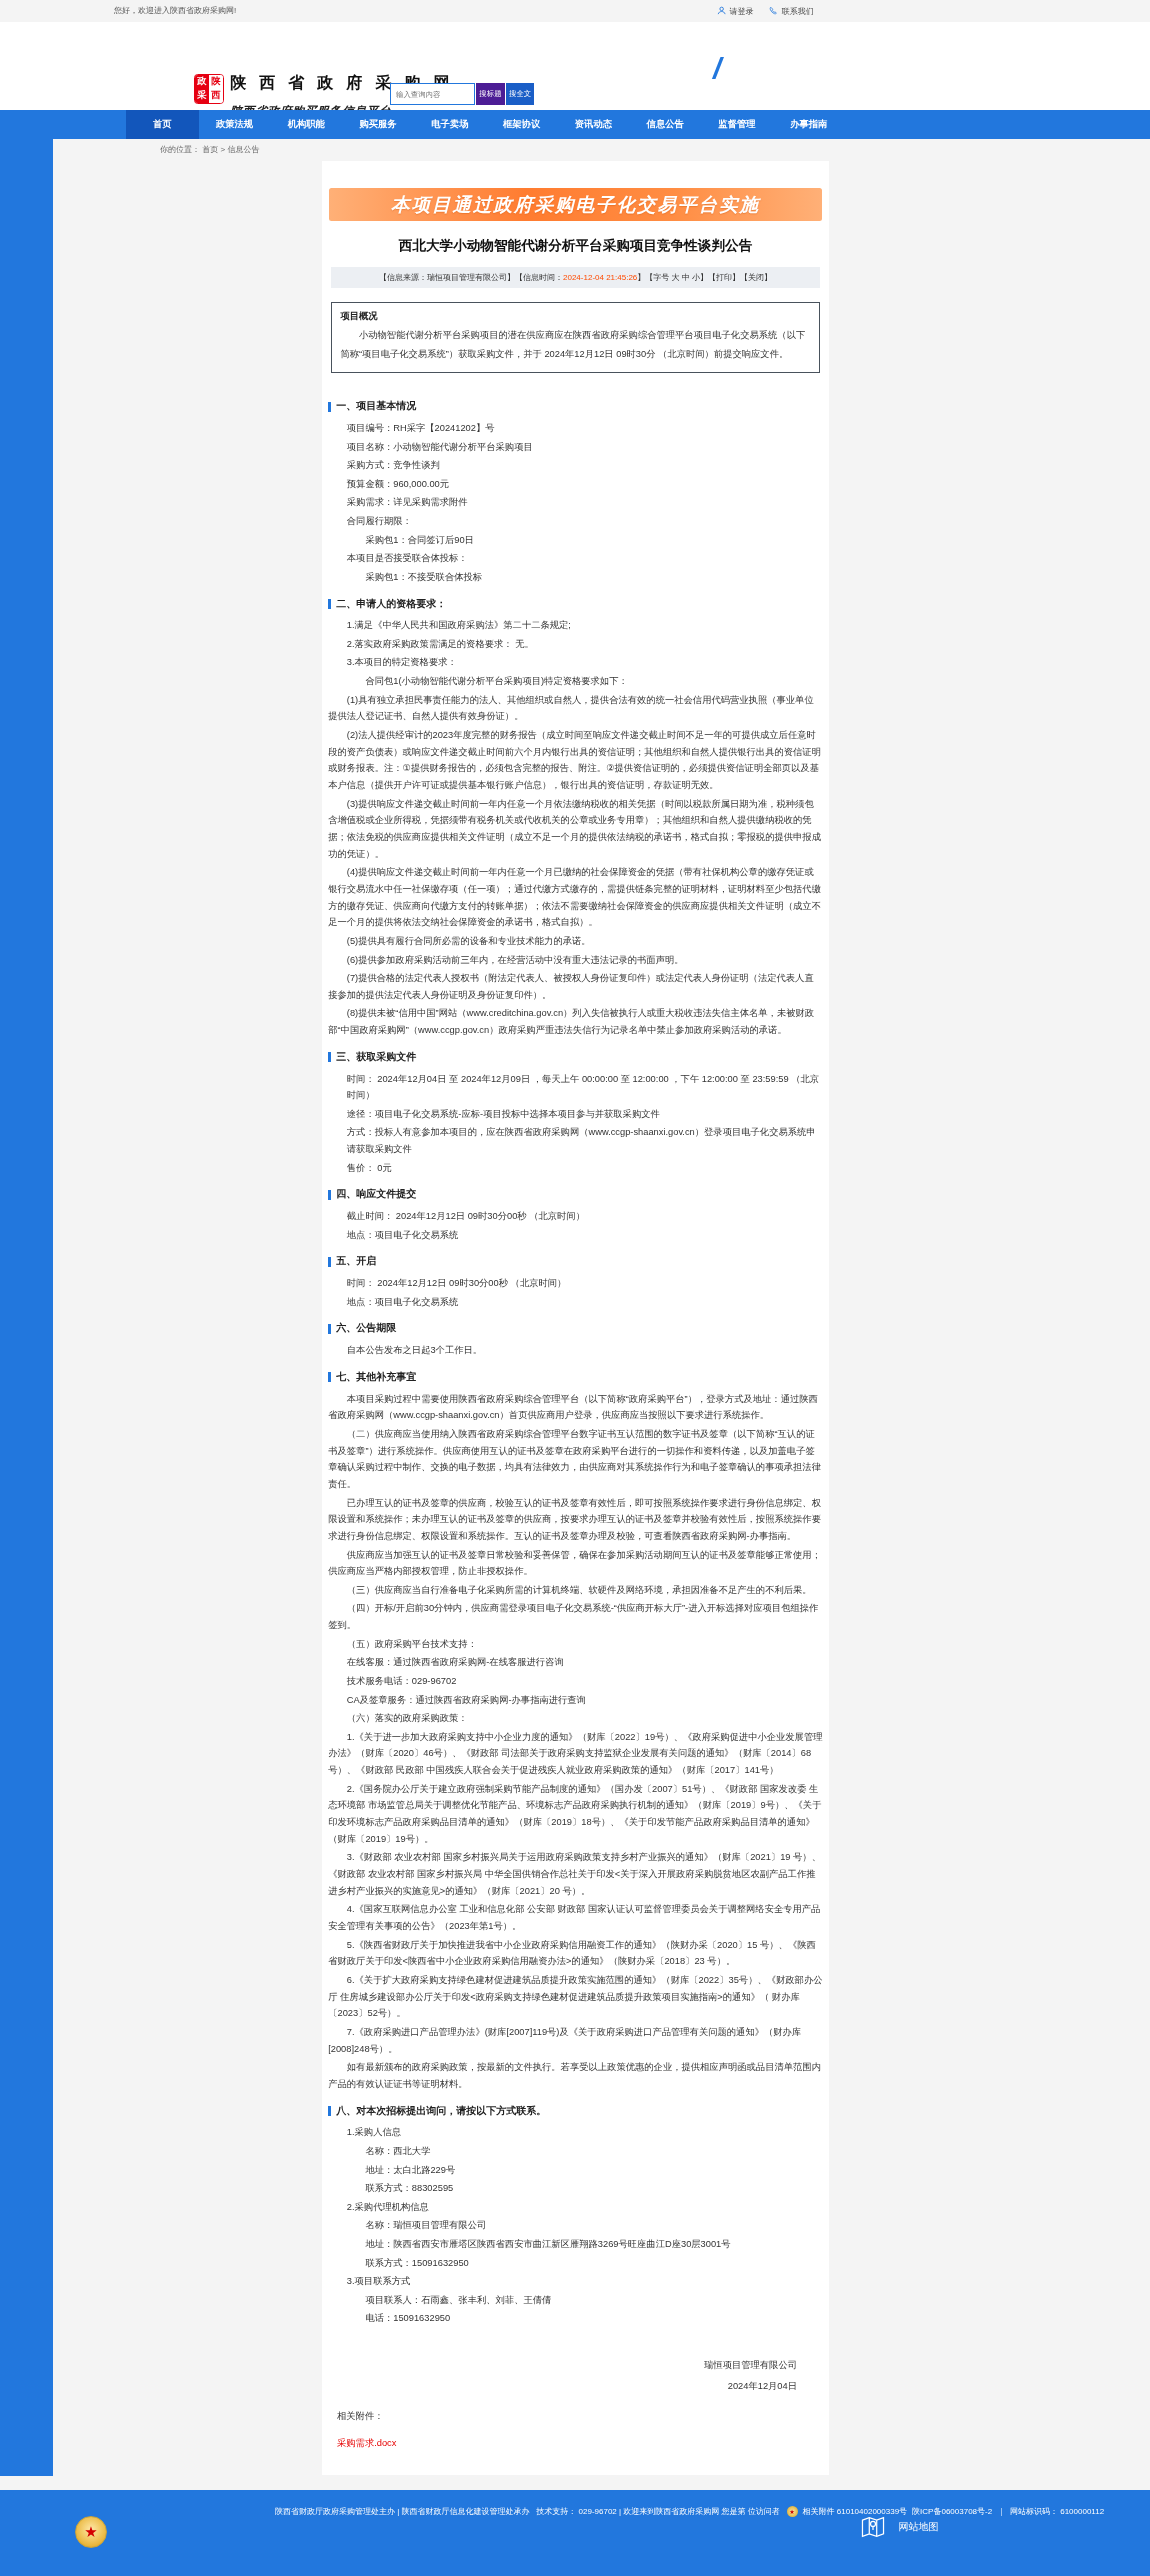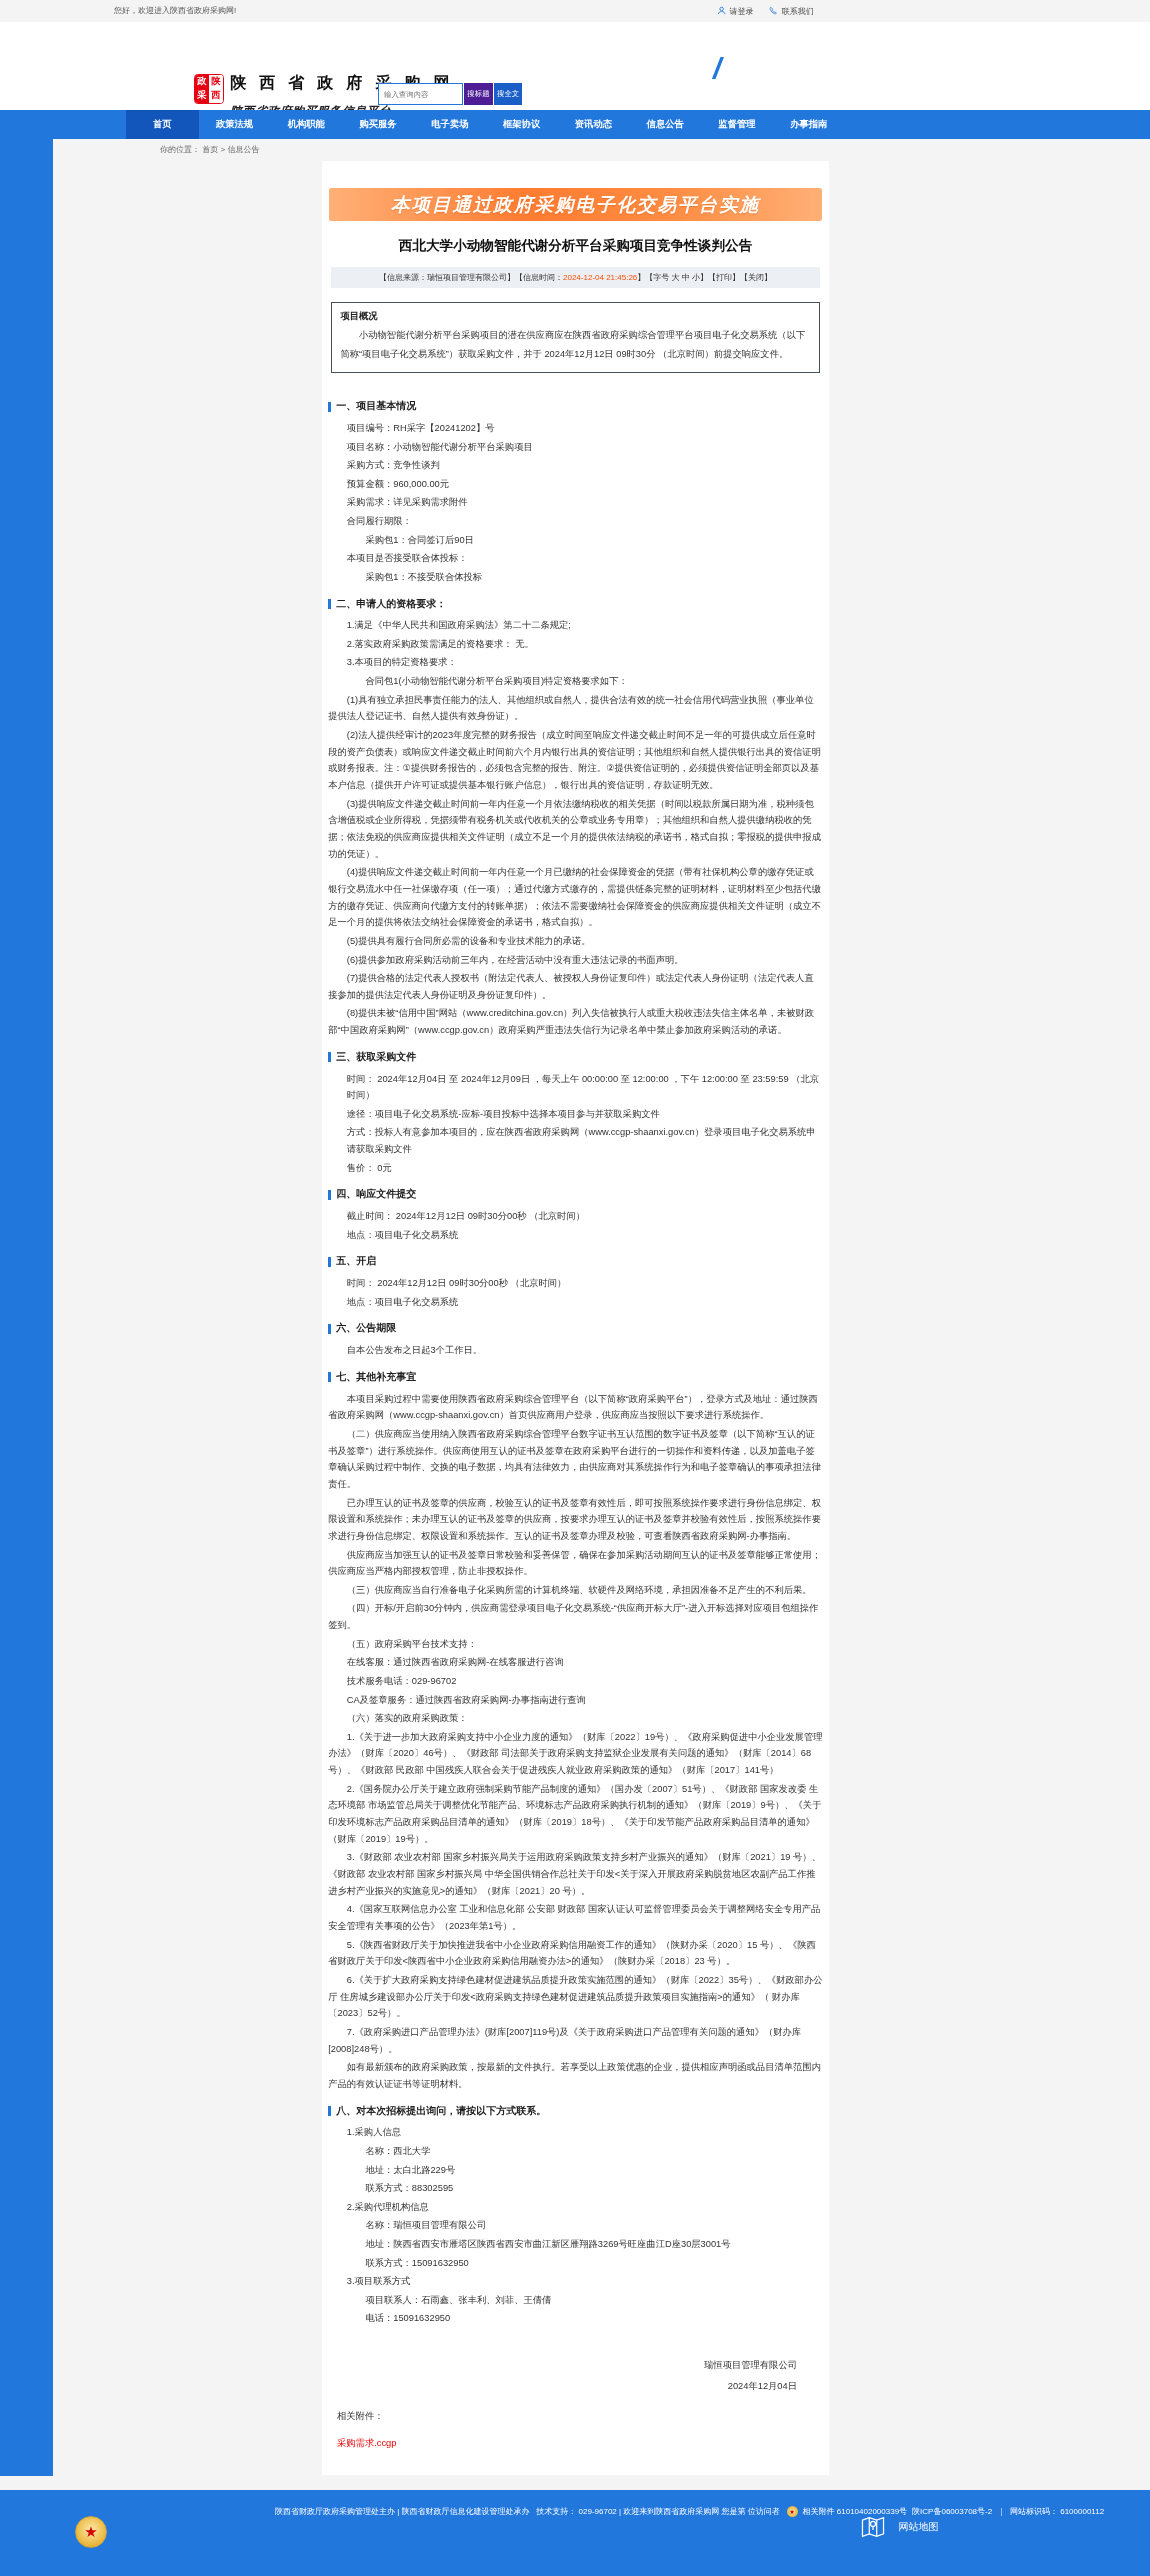--- a/index.html
+++ b/index.html
@@ -17,21 +17,21 @@
   
   .header{position:absolute;top:22px;left:0;width:1150px;height:88px;background:#fff;}
   .logo{position:absolute;left:194px;top:52px;display:flex;align-items:flex-start;gap:6.2px;}
   .seal{width:30px;height:30px;border:1.2px solid #e60012;border-radius:3.7px;background:#fff;display:grid;grid-template-columns:1fr 1fr;grid-template-rows:1fr 1fr;overflow:hidden;box-sizing:border-box;}
   .seal span{display:flex;align-items:center;justify-content:center;font-size:9.3px;font-weight:bold;line-height:1;}
   .seal .r{background:#e60012;color:#fff;}
   .seal .w{background:#fff;color:#e60012;}
   .site-titles{display:flex;flex-direction:column;}
   .site-title{font-size:16px;font-weight:bold;color:#111;letter-spacing:4.3px;line-height:18.6px;}
   .site-sub{font-size:11.8px;font-weight:bold;color:#222;letter-spacing:0.6px;margin-top:11px;font-style:italic;}
-  .search{position:absolute;left:378px;top:61px;display:flex;}
+  .search{position:absolute;left:390px;top:61px;display:flex;}
   .search input{box-sizing:border-box;width:85px;height:22px;border:1.2px solid #2277dd;padding:0 5px;font-size:7.4px;color:#333;outline:none;}
   .search .sbtn{height:22px;width:28.5px;border:none;color:#fff;font-size:7.4px;cursor:pointer;padding:0;}
   .search .sbtn.b1{background:#4c1d95;margin-left:1.2px;}
   .search .sbtn.b2{background:#1a5ec7;margin-left:1.2px;}
   .hdr-slash{position:absolute;left:713px;top:32px;font-size:30px;font-style:italic;font-weight:bold;color:#2277dd;line-height:1;}
 
   
   .nav{position:absolute;top:110px;left:0;width:1150px;height:28.5px;background:#2277dd;}
   .nav-items{position:absolute;left:126px;top:0;height:28.5px;display:flex;}
   .nav-item{height:28.5px;line-height:28.5px;padding:0 17.3px;color:#fff;font-size:9.3px;font-weight:bold;cursor:pointer;white-space:nowrap;}
@@ -245,21 +245,21 @@
           <div class="blk blk-s">电话：15091632950</div>
         </div>
 
       <div class="sign">
         <div>瑞恒项目管理有限公司</div>
         <div>2024年12月04日</div>
       </div>
 
       <div class="attach">
         <div>相关附件：</div>
-        <span class="attach-link">采购需求.ccgp</span>
+        <span class="attach-link">采购需求.docx</span>
       </div>
     </div>
   </div>
 
   <div class="footer">
     <div class="emblem">★</div>
     <div class="f-lines">
       <div class="f-line">陕西省财政厅政府采购管理处主办 | 陕西省财政厅信息化建设管理处承办</div>
       <div class="f-line">技术支持： 029-96702 | 欢迎来到陕西省政府采购网 您是第 位访问者</div>
       <div class="f-line">

